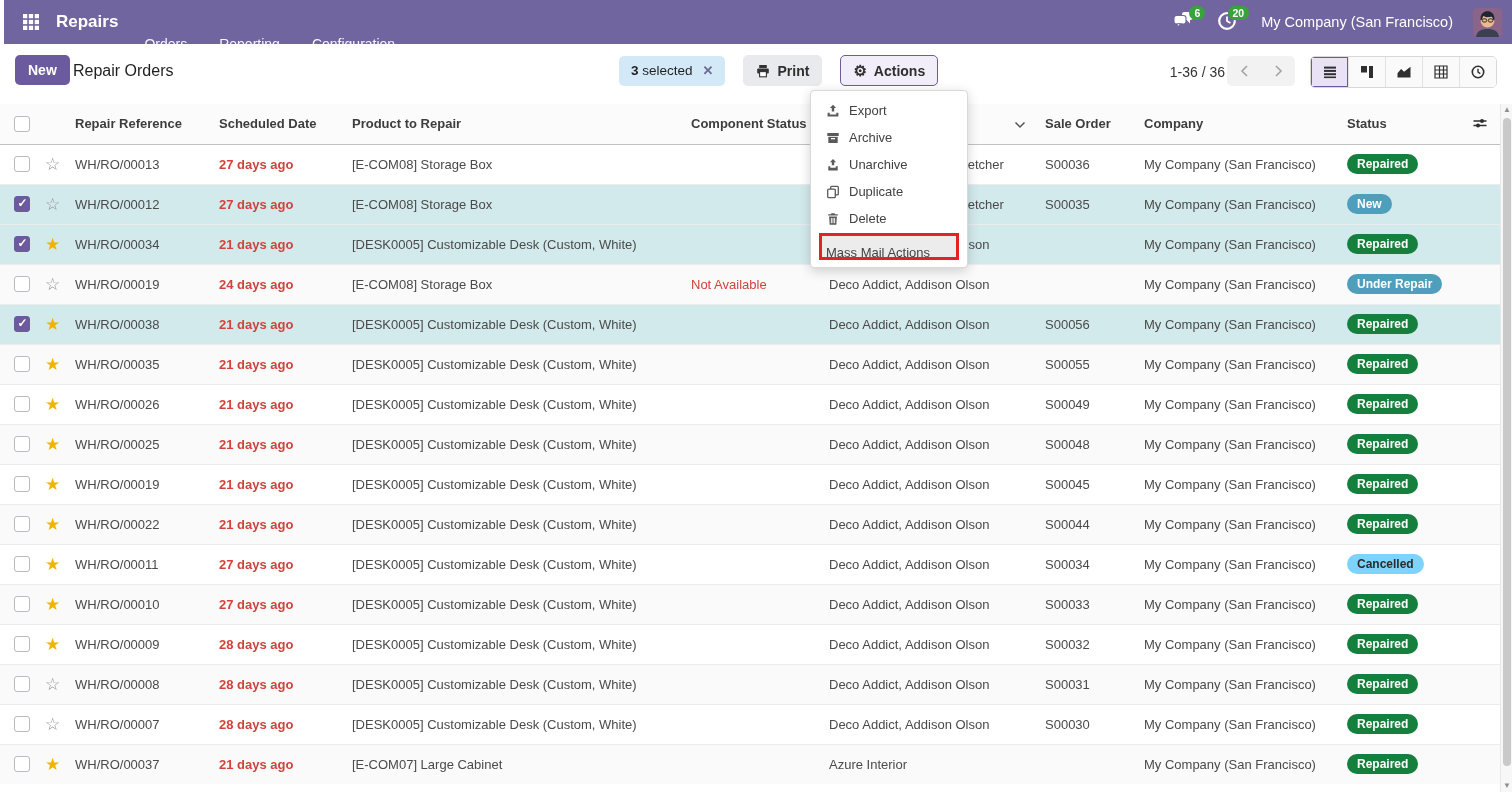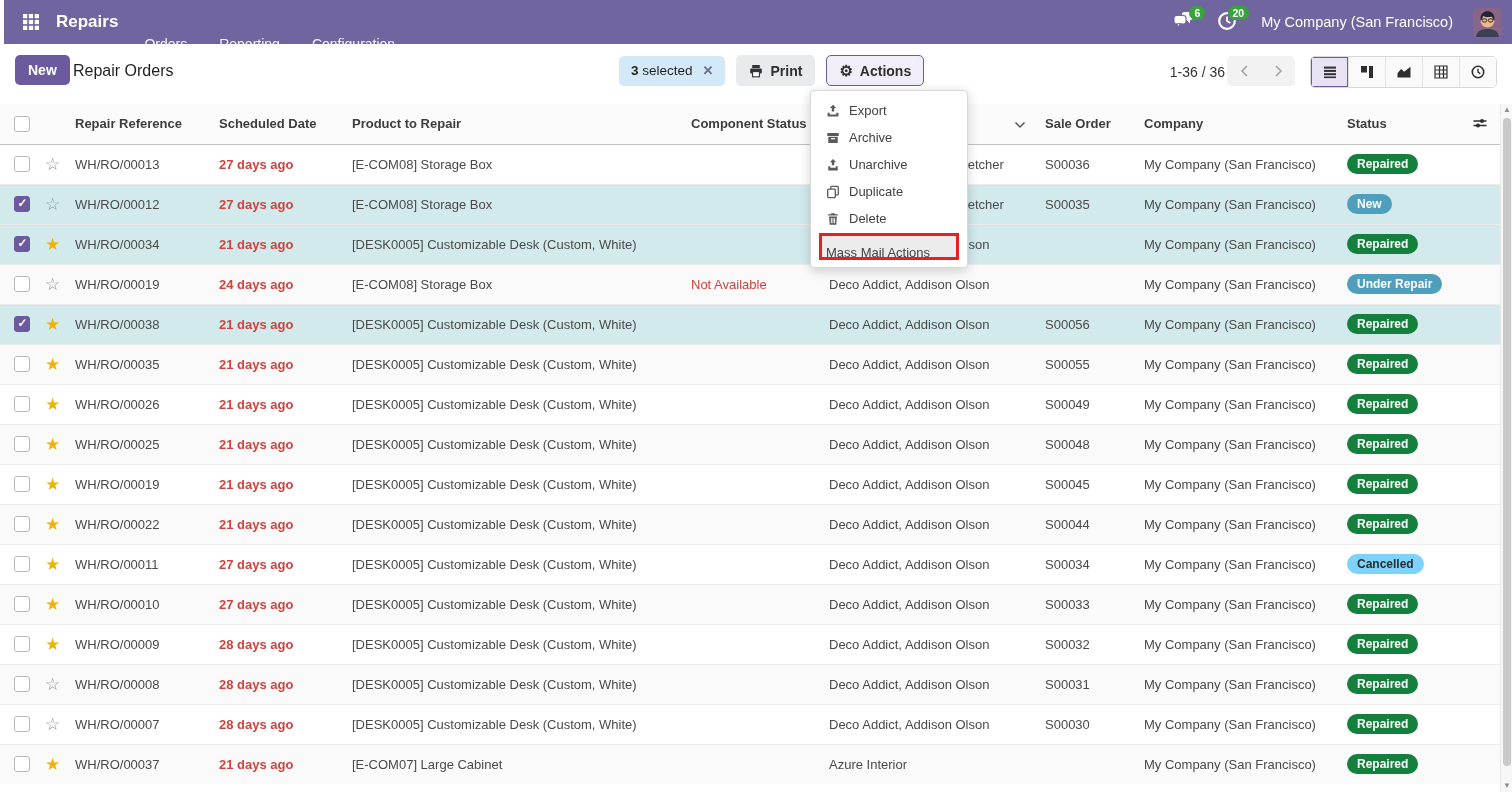--- a/index.html
+++ b/index.html
@@ -19,21 +19,21 @@
   .nav-badge { position:absolute; top:-5px; right:-8px; background:#38a33c; color:#fff;
     font-size:10.5px; font-weight:700; border-radius:9px; padding:1px 5px; line-height:12px; }
   .company-name { color:#fff; font-size:14.5px; }
   .avatar { width:29px; height:29px; border-radius:4px; overflow:hidden; cursor:pointer; }
 
   
   .control-panel { position:absolute; left:0; top:44px; width:1512px; height:52px; background:#fff; z-index:30; }
   .btn-new { position:absolute; left:15px; top:11px; height:30px; padding:0 13px;
     background:#6B5B9E; color:#fff; border:none; border-radius:5px; font-size:14px; font-weight:600; cursor:pointer; }
   .page-title { position:absolute; left:73px; top:18px; font-size:16px; color:#1f1f1f; }
-  .cp-center { position:absolute; left:619px; top:11px; display:flex; gap:11px; align-items:center; }
+  .cp-center { position:absolute; left:619px; top:11px; display:flex; gap:18px; align-items:center; }
   .sel-badge { height:30px; background:#d4e9f7; border-radius:5px; display:flex; align-items:center;
     gap:10px; padding:0 12px; font-size:13.5px; color:#1f1f1f; }
   .sel-badge b { font-weight:700; }
   .sel-close { color:#6a6a93; font-size:13px; font-weight:700; cursor:pointer; }
   .btn-print { height:31px; background:#e8eaed; border:1px solid #e8eaed; border-radius:5px;
     padding:0 12px; font-size:14px; font-weight:600; color:#2f2f2f; display:flex; align-items:center; gap:7px; cursor:pointer; }
   .btn-actions { height:31px; background:#f2eef9; border:1px solid #6E5A9E; border-radius:5px;
     padding:0 12px; font-size:14px; font-weight:600; color:#2f2f2f; display:flex; align-items:center; gap:7px; cursor:pointer; }
   .gear { font-size:15px; line-height:1; }
   .pager { position:absolute; right:287px; top:20px; font-size:14px; color:#333; }

